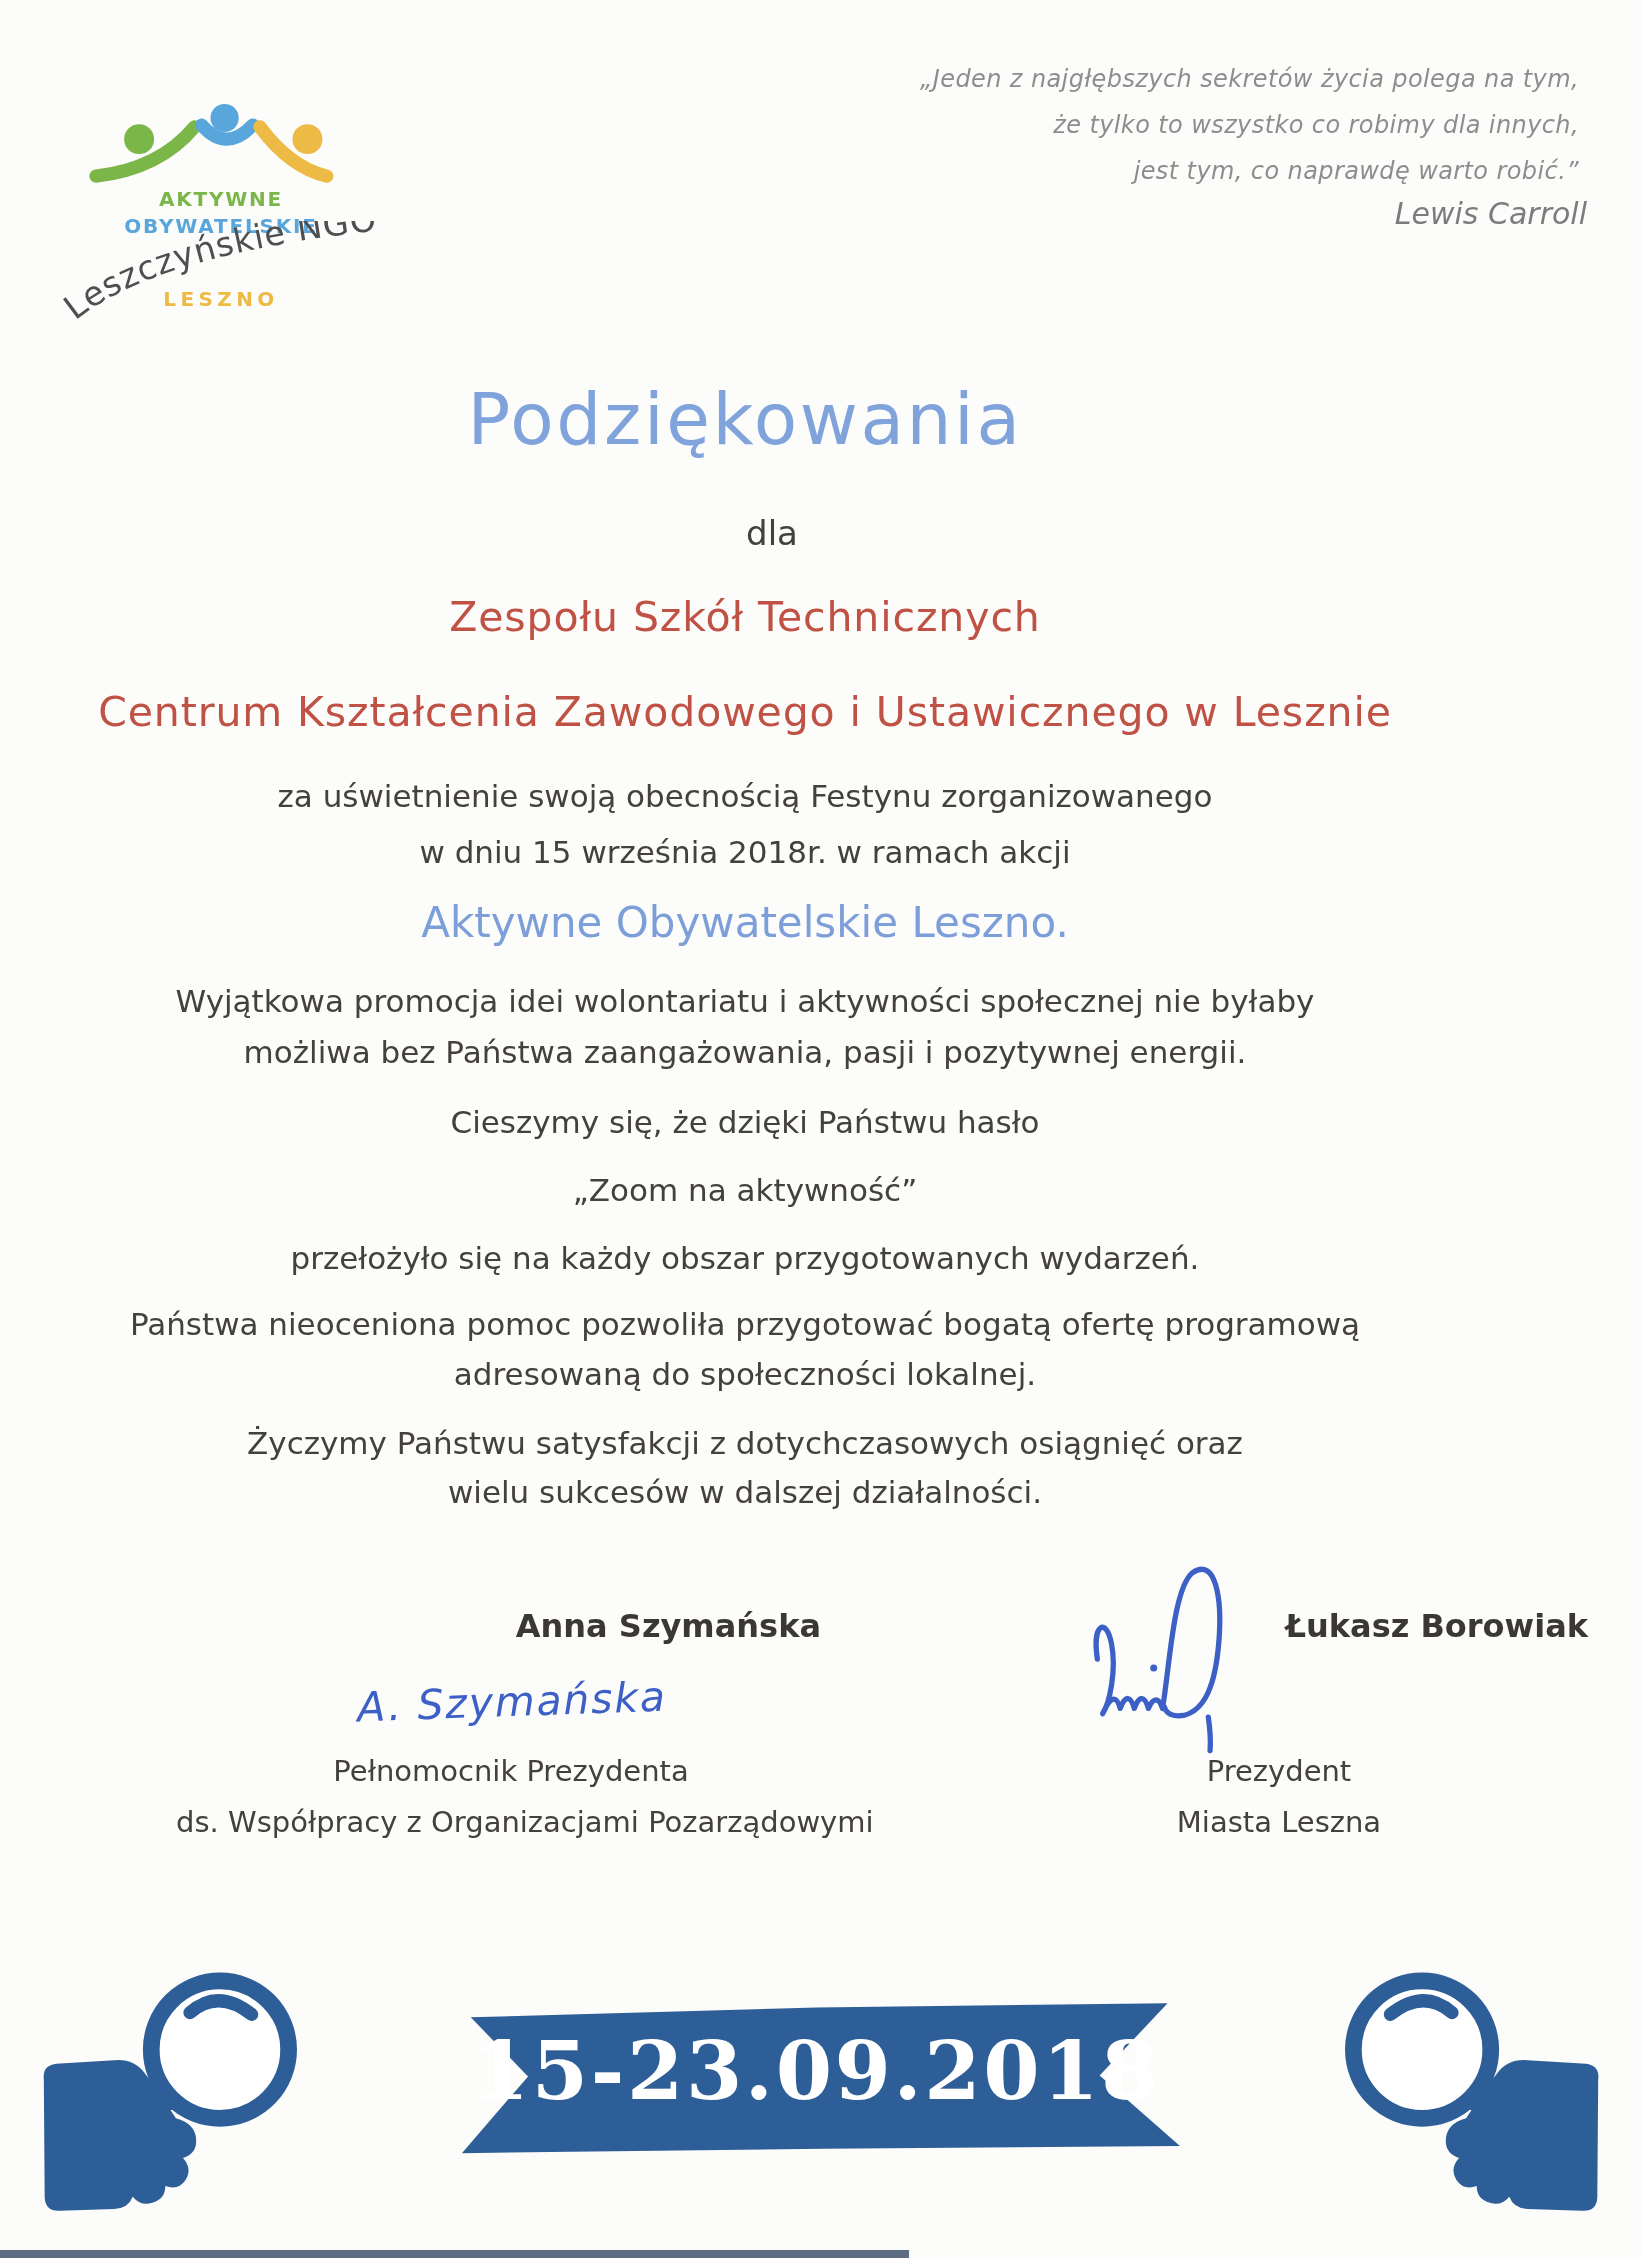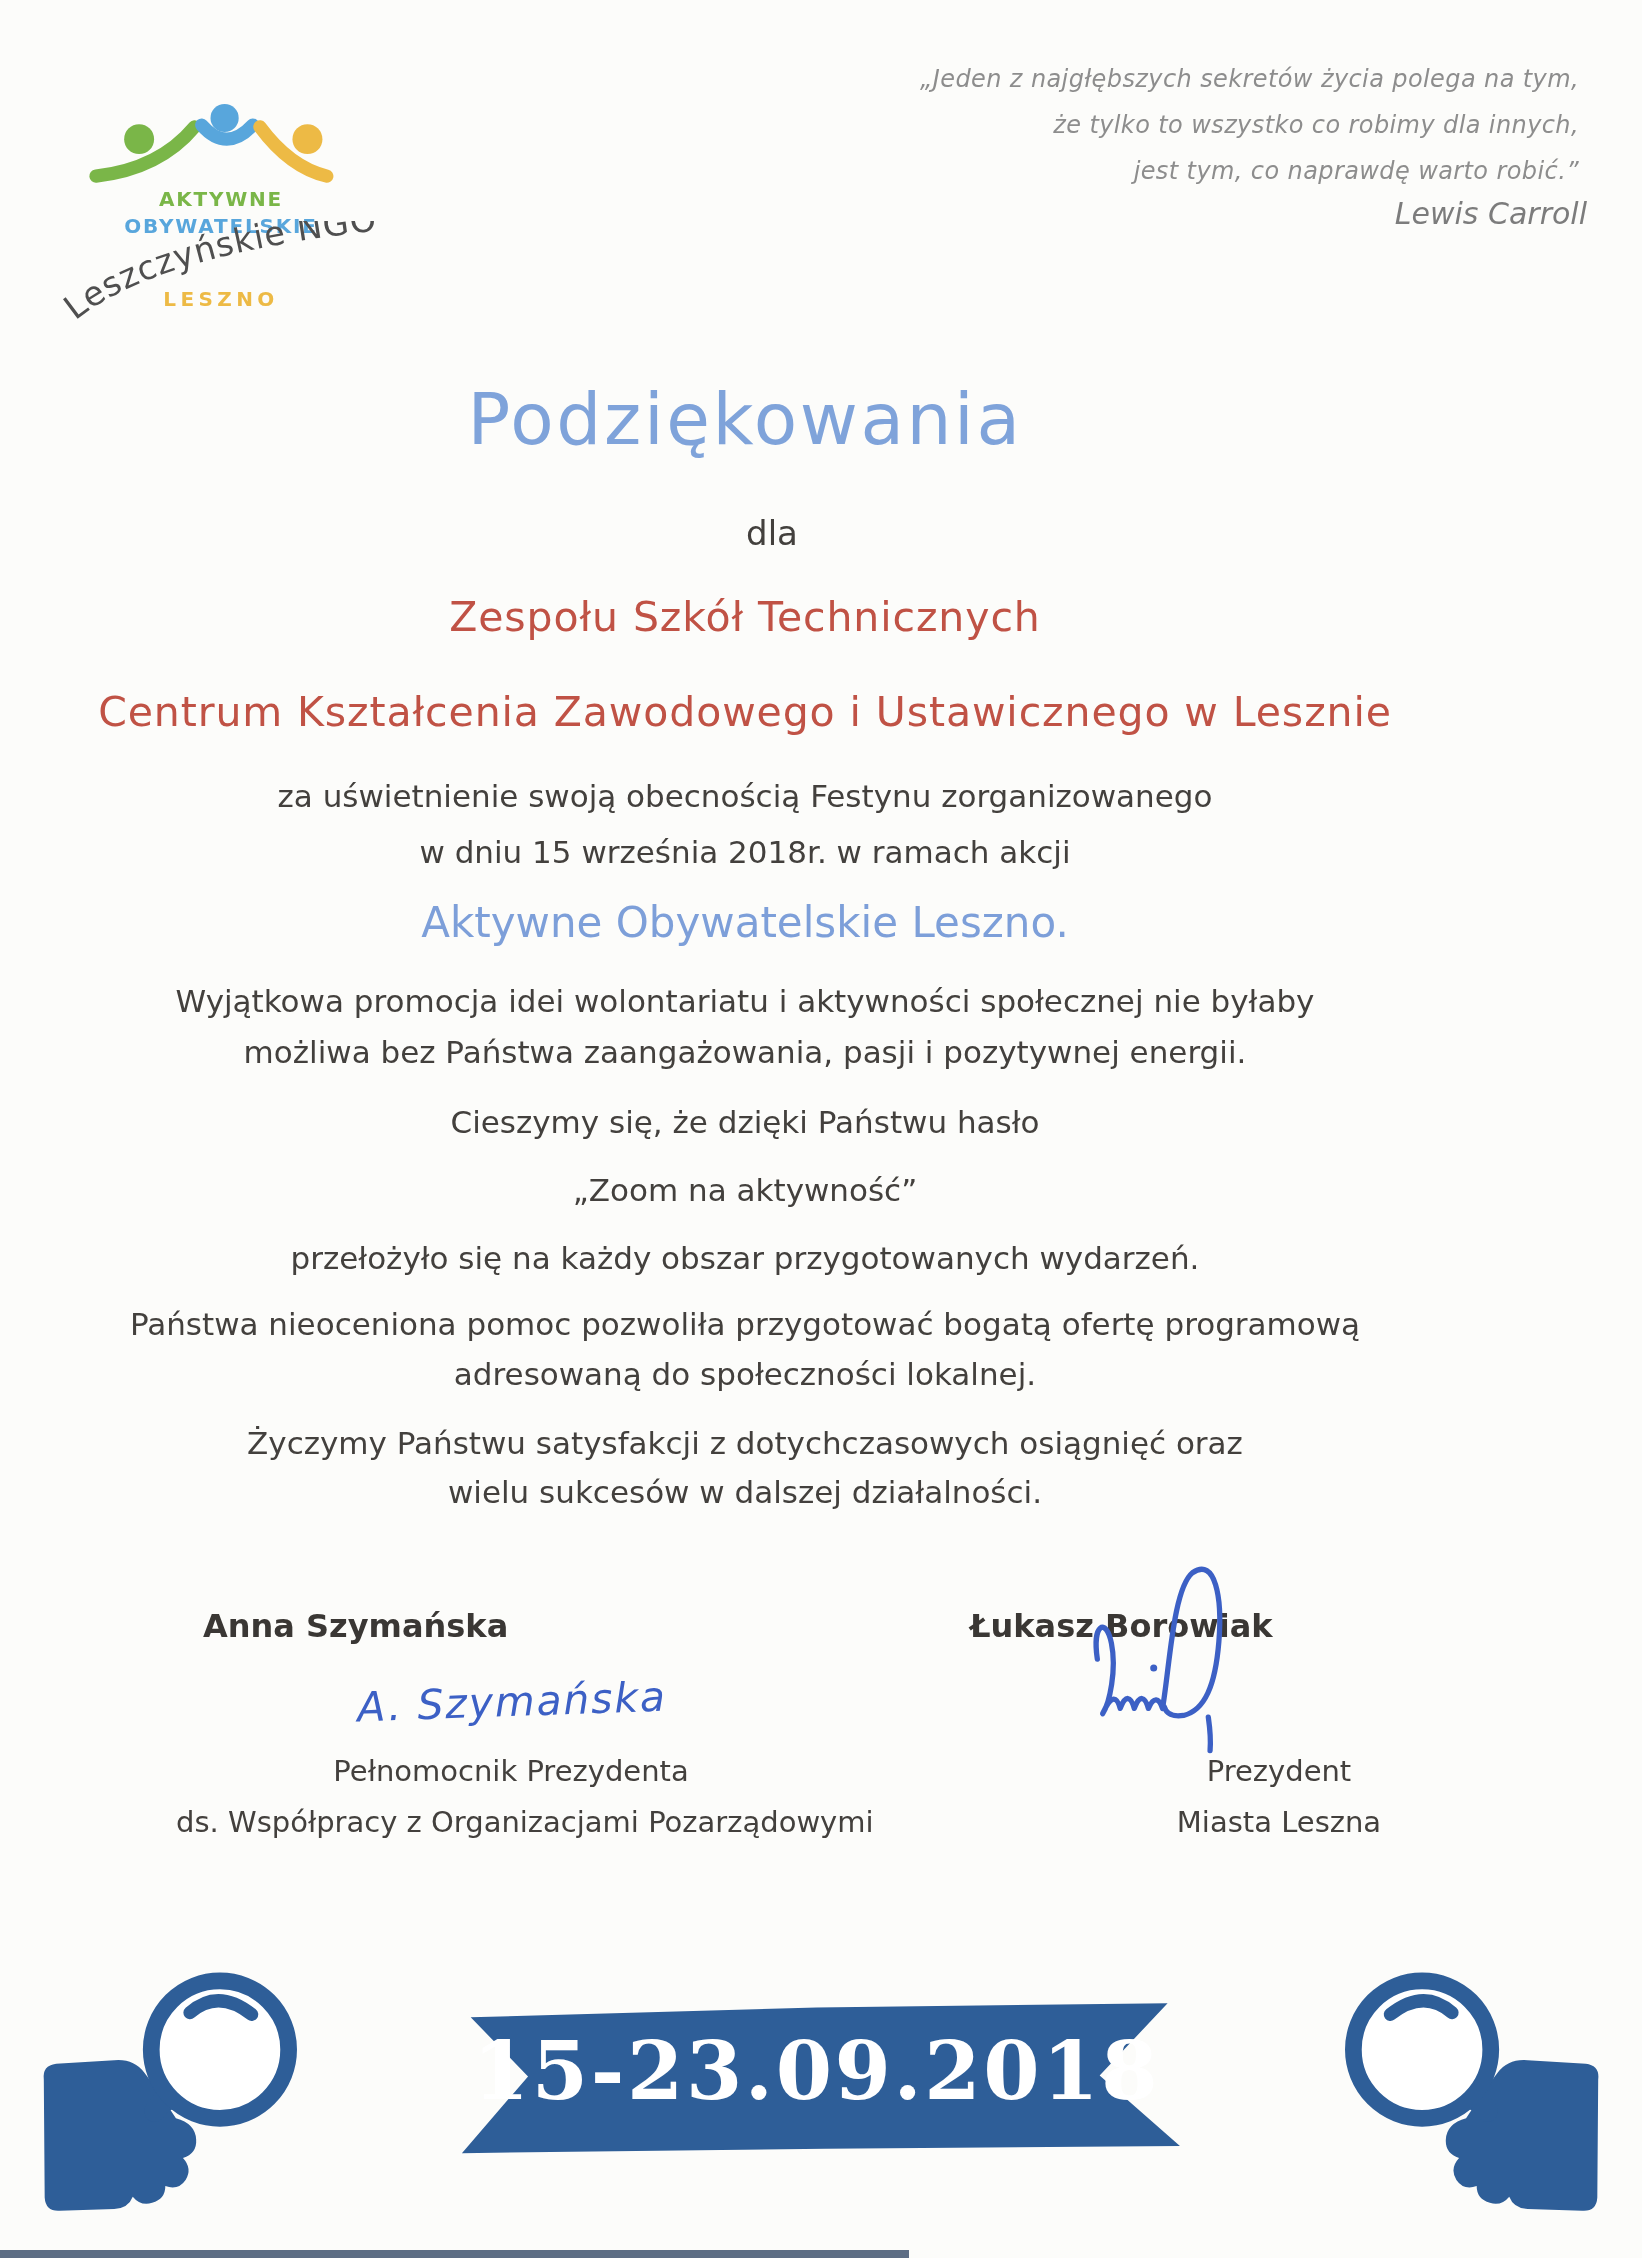--- a/index.html
+++ b/index.html
@@ -37,21 +37,21 @@
   .recipient{font-size:41px;color:var(--accent-red);letter-spacing:0.9px;}
   .body-line{font-size:31px;}
   .highlight-line{top:898px;font-size:42px;color:var(--highlight-blue);}
   
   .logo-word{position:absolute;left:79px;width:284px;text-align:center;font-weight:bold;
     font-size:20px;letter-spacing:1.8px;white-space:nowrap;}
   .w-green{color:var(--logo-green);}
   .w-blue{color:var(--logo-blue);}
   .w-yellow{color:var(--logo-yellow);letter-spacing:4.4px;margin-top:45px;}
   
-  .sig-name{position:absolute;width:618px;text-align:left;font-size:32px;font-weight:bold;
+  .sig-name{position:absolute;width:618px;text-align:right;font-size:32px;font-weight:bold;
     color:#3a3734;white-space:nowrap;}
   .sig-role{position:absolute;width:670px;text-align:center;font-size:29px;white-space:nowrap;}
   .hw-sig{position:absolute;left:203px;top:1678px;width:618px;text-align:center;
     font-size:41px;font-style:italic;color:var(--ink-blue);letter-spacing:1.8px;
     transform:rotate(-2deg);white-space:nowrap;}
   
   .banner-text{position:absolute;left:446px;top:1996px;width:741px;height:152px;
     display:flex;align-items:center;justify-content:center;
     font-family:"DejaVu Serif",serif;font-weight:bold;font-size:81px;letter-spacing:2.6px;
     color:#ffffff;padding-bottom:3.5px;box-sizing:border-box;}

